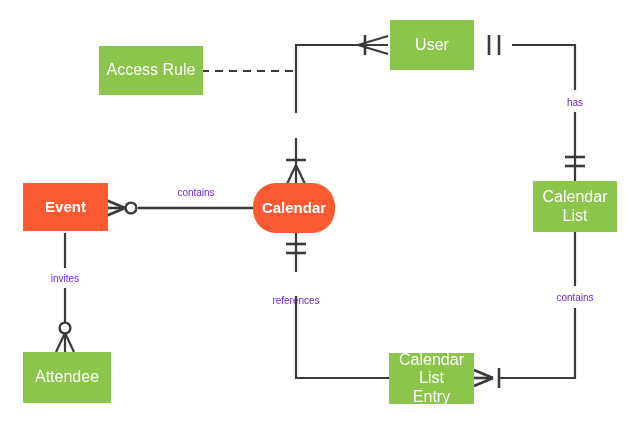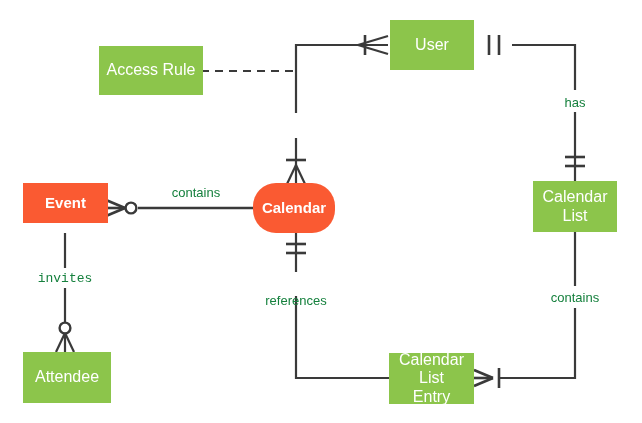--- a/index.html
+++ b/index.html
@@ -32,22 +32,22 @@
     line-height: 1.15;
     box-sizing: border-box;
     user-select: none;
   }
   .entity-green { background: #8cc54b; }
   .entity-orange { background: #fa5a32; }
   .label-green { font-size: 16px; font-weight: 400; }
   .label-orange { font-size: 15px; font-weight: 700; }
   .rel-label {
     position: absolute;
-    color: #15803d;
-    font-size: 13px;
+    color: #6d28d9;
+    font-size: 10px;
     white-space: nowrap;
     user-select: none;
   }
 </style>
 </head>
 <body>
 
 <div id="diagram-root">
 
   <svg id="er-svg" viewBox="0 0 642 423" xmlns="http://www.w3.org/2000/svg">
@@ -123,41 +123,41 @@
   </div>
 
   <div class="entity-box entity-green" style="left:390px; top:20px; width:84px; height:50px;">
     <span class="label-green">User</span>
   </div>
 
   <div class="entity-box entity-green" style="left:533px; top:181px; width:84px; height:51px;">
     <span class="label-green">Calendar List</span>
   </div>
 
-  <div class="entity-box entity-orange" style="left:23px; top:183px; width:85px; height:40px;">
+  <div class="entity-box entity-orange" style="left:23px; top:183px; width:85px; height:48px;">
     <span class="label-orange">Event</span>
   </div>
 
   <div class="entity-box entity-orange" style="left:253px; top:183px; width:82px; height:50px;border-radius:23px;">
     <span class="label-orange">Calendar</span>
   </div>
 
   <div class="entity-box entity-green" style="left:23px; top:352px; width:88px; height:51px;">
     <span class="label-green">Attendee</span>
   </div>
 
   <div class="entity-box entity-green" style="left:389px; top:353px; width:85px; height:51px; flex-direction:column;">
     <span class="label-green">Calendar List</span>
     <span class="label-green">Entry</span>
   </div>
 
 
   <div class="rel-label" style="left:196px; top:192px; transform:translate(-50%,-50%);">contains</div>
 
-  <div class="rel-label" style="left:65px; top:278px; transform:translate(-50%,-50%);font-family:Liberation Mono, monospace;">invites</div>
+  <div class="rel-label" style="left:65px; top:278px; transform:translate(-50%,-50%);">invites</div>
 
   <div class="rel-label" style="left:296px; top:300px; transform:translate(-50%,-50%);">references</div>
 
   <div class="rel-label" style="left:575px; top:102px; transform:translate(-50%,-50%);">has</div>
 
   <div class="rel-label" style="left:575px; top:297px; transform:translate(-50%,-50%);">contains</div>
 
 </div>
 
 </body></html>

